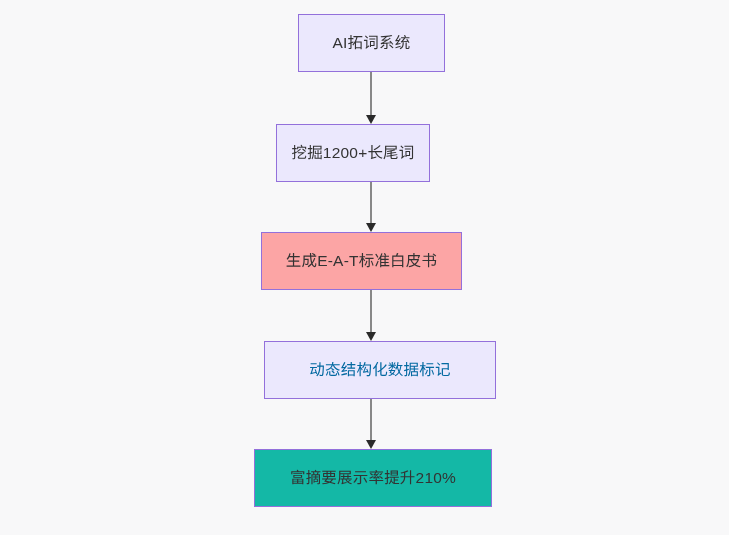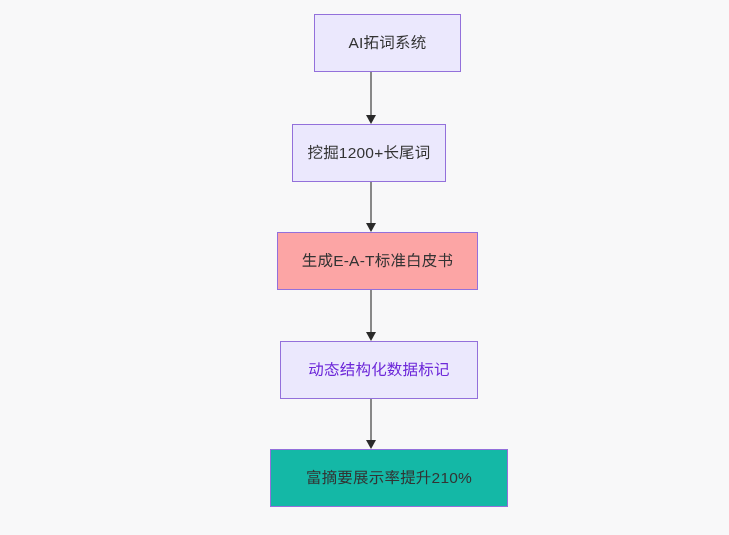--- a/index.html
+++ b/index.html
@@ -26,21 +26,20 @@
     border: 1.6px solid #9370db;
     border-radius: 0;
     display: flex;
     align-items: center;
     justify-content: center;
     color: #333333;
     font-size: 15.5px;
     line-height: 1;
     letter-spacing: 0.2px;
     white-space: nowrap;
-    margin-left: 16px;
   }
   .node-label {
     display: block;
   }
   .connector {
     position: absolute;
     width: 24px;
     display: block;
     pointer-events: none;
   }
@@ -62,21 +61,21 @@
   </div>
 
   <div class="node" id="node-2" style="left: 276px; top: 124px; width: 154px; height: 58px; background: rgb(235, 232, 253); border-color: rgb(147, 112, 219); color: rgb(51, 51, 51);">
     <span class="node-label">挖掘1200+长尾词</span>
   </div>
 
   <div class="node" id="node-3" style="left: 261px; top: 232px; width: 201px; height: 58px; background: #fca5a5; border-color: rgb(147, 112, 219); color: rgb(51, 51, 51);">
     <span class="node-label">生成E-A-T标准白皮书</span>
   </div>
 
-  <div class="node" id="node-4" style="left: 264px; top: 341px; width: 198px; height: 58px; background: rgb(235, 232, 253); border-color: rgb(147, 112, 219); color: #6d28d9;">
+  <div class="node" id="node-4" style="left: 264px; top: 341px; width: 232px; height: 58px; background: rgb(235, 232, 253); border-color: rgb(147, 112, 219); color: #0369a1;">
     <span class="node-label">动态结构化数据标记</span>
   </div>
 
   <div class="node" id="node-5" style="left: 254px; top: 449px; width: 238px; height: 58px; background: #14b8a6; border-color: rgb(147, 112, 219); color: rgb(51, 51, 51);">
     <span class="node-label">富摘要展示率提升210%</span>
   </div>
 
   <svg class="connector" id="edge-1" xmlns="http://www.w3.org/2000/svg" viewBox="0 0 24 52" width="24" height="52" style="left: 359px; top: 72px; height: 52px;">
       <line x1="12" y1="0" x2="12" y2="44" class="edge-line" stroke="#888888"></line>
       <polygon points="7,43 17,43 12,52" class="edge-head" fill="#2a2a2a"></polygon>

